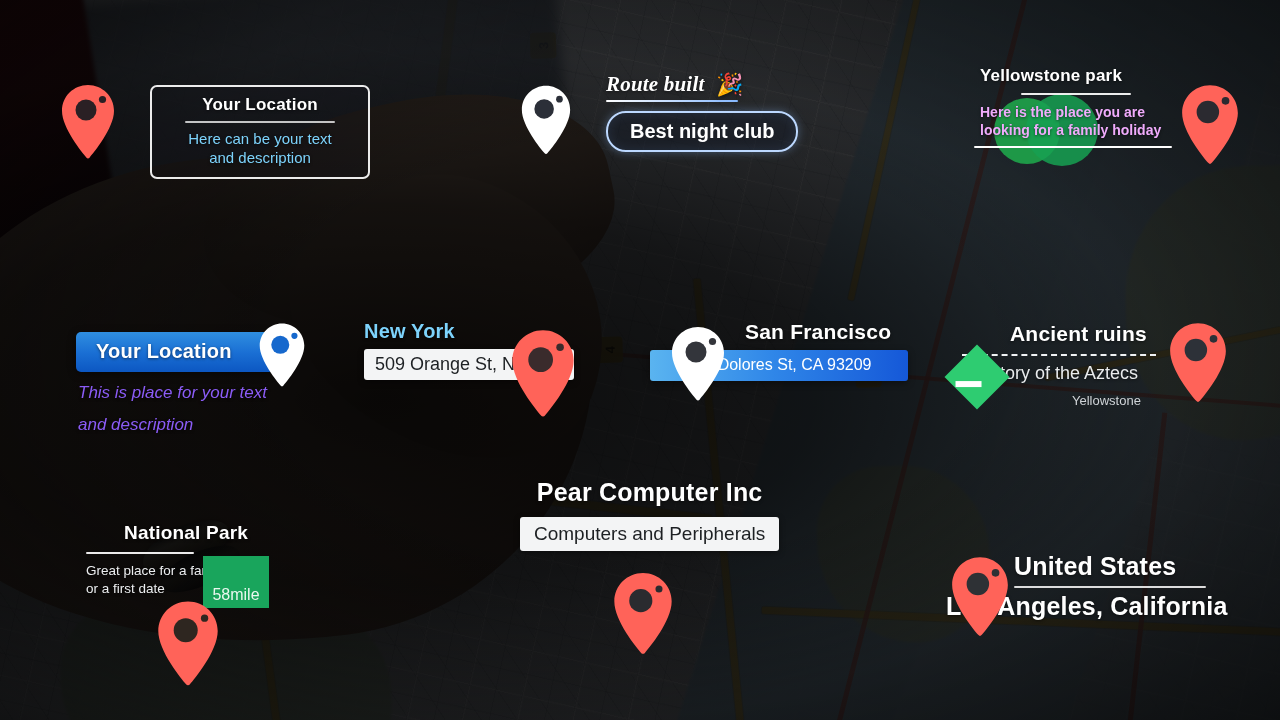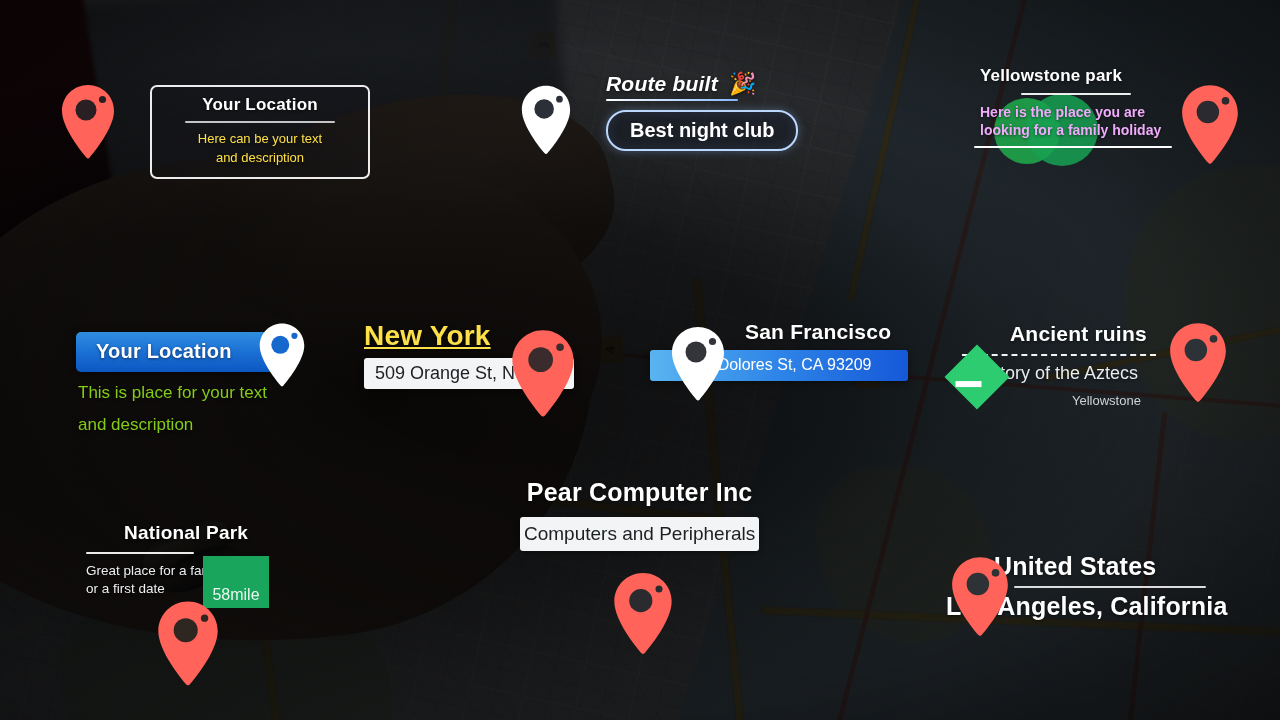--- a/index.html
+++ b/index.html
@@ -163,28 +163,28 @@
 
   
   .m-your-location-1{left:150px;top:85px;}
   .card-outline{
     width:196px;border:2px solid rgba(255,255,255,.92);border-radius:7px;
     padding:8px 10px 10px;text-align:center;
     background:rgba(22,24,30,.22);
   }
   .card-outline .ttl{font-size:17px;}
   .card-outline .rule{margin:6px auto 6px;width:150px;height:1.5px;background:rgba(255,255,255,.75);}
-  .card-outline .sub{font-size:13px;line-height:19px;color:#fde047;}
+  .card-outline .sub{font-size:15px;line-height:19px;color:#7dd3fc;}
   .m-your-location-1 .pin{position:absolute;left:-90px;top:-1px;}
 
   
   .m-route{left:606px;top:72px;}
   .m-route .pin{position:absolute;left:-86px;top:12px;}
   .route-head{display:flex;align-items:center;gap:12px;}
-  .route-head .ttl{font-size:21px;font-style:italic;}
+  .route-head .ttl{font-size:21px;font-style:italic;font-family:Liberation Serif, serif;}
   .route-rule{width:132px;height:2px;background:linear-gradient(90deg,#ffffff,#86b8ff);margin:3px 0 9px;border-radius:1px;}
   .pill{
     display:inline-block;padding:7px 22px;border-radius:20px;
     border:2px solid #bcd8ff;color:#fff;font-size:20px;font-weight:bold;
     background:rgba(20,26,40,.45);
     box-shadow:0 0 10px rgba(140,190,255,.35), inset 0 0 12px rgba(120,170,255,.12);
     white-space:nowrap;
   }
   .emoji{font-size:22px;line-height:1;filter:drop-shadow(0 1px 2px rgba(0,0,0,.6));}
 
@@ -205,25 +205,25 @@
   
   .m-your-location-2{left:76px;top:332px;}
   .badge-blue{
     display:inline-block;position:relative;
     background:linear-gradient(180deg,#2f8ee0 0%,#1a6fd4 52%,#0c57c2 100%);
     border-radius:5px;padding:8px 42px 9px 20px;
     box-shadow:0 2px 8px rgba(0,0,0,.45);
   }
   .badge-blue .ttl{font-size:20px;}
   .m-your-location-2 .pin{position:absolute;left:182px;top:-10px;}
-  .m-your-location-2 .sub{font-size:17px;line-height:22px;margin-top:10px;margin-left:2px;color:#84cc16;}
+  .m-your-location-2 .sub{font-size:17px;line-height:22px;margin-top:10px;margin-left:2px;color:#8b5cf6;font-style:italic;}
 
   
   .m-ny{left:364px;top:320px;}
-  .m-ny .ttl{font-size:28px;color:#fde047;text-decoration:underline;}
+  .m-ny .ttl{font-size:20px;color:#7dd3fc;}
   .chip-white{
     display:inline-block;background:#f3f4f5;color:#1d2023;
     font-size:18px;padding:5px 11px;border-radius:3px;margin-top:6px;white-space:nowrap;
     box-shadow:0 2px 6px rgba(0,0,0,.4);
   }
   .m-ny .pin{position:absolute;left:146px;top:9px;}
 
   
   .m-sf{left:650px;top:320px;}
   .m-sf .ttl{font-size:21px;margin-left:95px;}
@@ -260,26 +260,26 @@
   .m-np .distance{
     position:absolute;left:117px;top:34px;width:66px;height:48px;
     background:#19a55c;color:#eaf7ef;font-size:16px;
     display:flex;align-items:flex-end;justify-content:center;padding-bottom:4px;
   }
   .m-np .pin{position:absolute;left:70px;top:78px;}
 
   
   .m-pear{left:520px;top:478px;text-align:center;}
   .m-pear .ttl{font-size:25px;}
-  .m-pear .chip-white{font-size:19px;padding:6px 4px;margin-top:10px;}
+  .m-pear .chip-white{font-size:19px;padding:6px 14px;margin-top:10px;}
   .m-pear .pin{position:absolute;left:92px;top:94px;}
 
   
   .m-us{left:946px;top:552px;}
-  .m-us .ttl1{font-size:25px;margin-left:48px;}
+  .m-us .ttl1{font-size:25px;margin-left:68px;}
   .m-us .rule{width:192px;height:2px;margin:5px 0 4px 68px;background:rgba(255,255,255,.85);}
   .m-us .ttl2{font-size:25px;}
   .m-us .pin{position:absolute;left:4px;top:4px;}
 </style>
 </head>
 <body>
 
 <div id="stage">
 
   <div class="bg">

